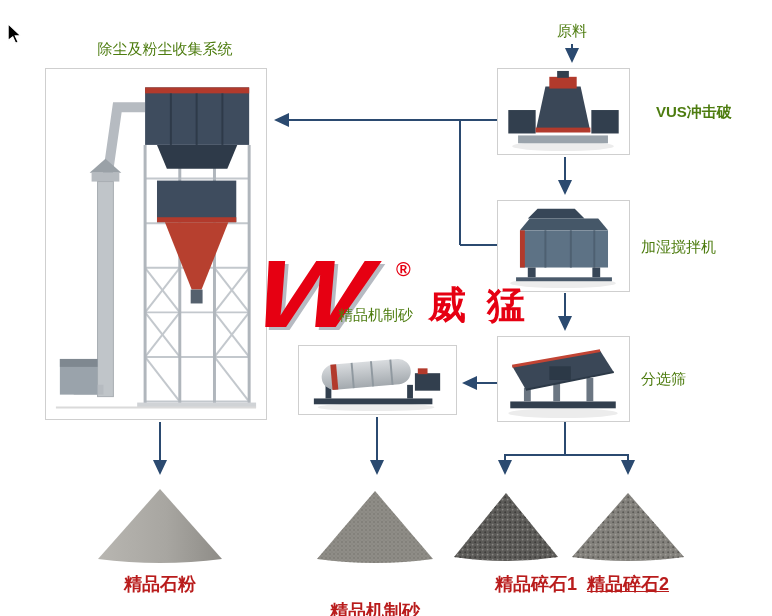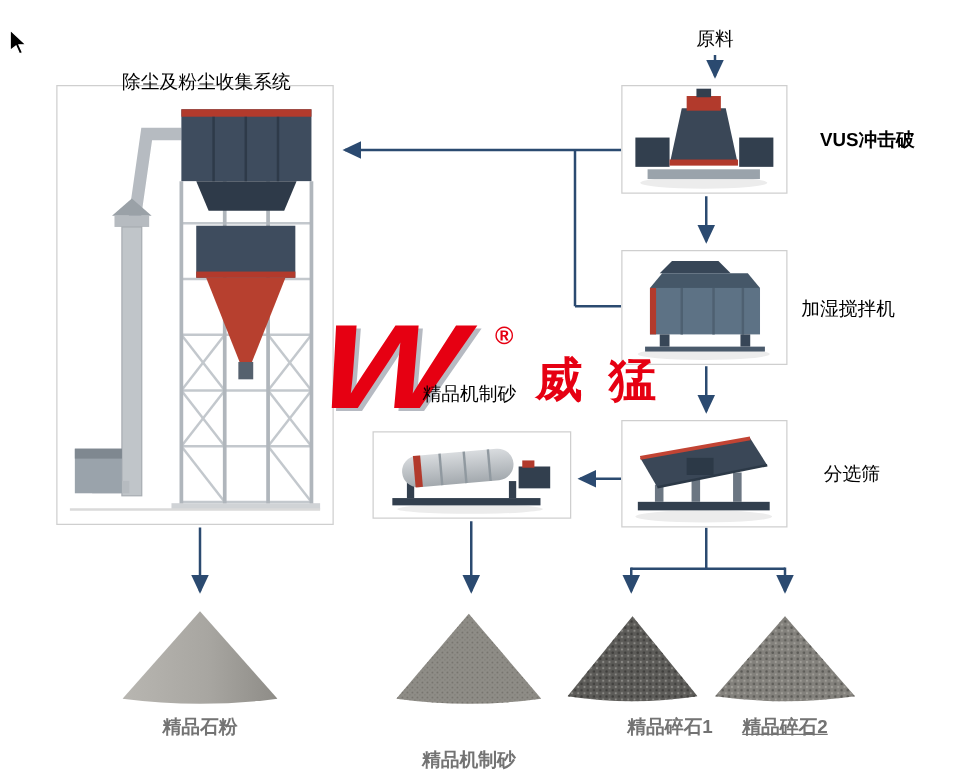--- a/index.html
+++ b/index.html
@@ -1,22 +1,22 @@
 <!DOCTYPE html>
 <html><head>
 <meta charset="utf-8">
 <style>
   html,body{margin:0;padding:0;background:#fff;}
   #stage{position:relative;width:772px;height:616px;background:#ffffff;overflow:hidden;
          font-family:"Liberation Sans",sans-serif;}
   .box{position:absolute;background:#fff;border:1px solid #cfcfcf;box-sizing:border-box;
        display:flex;align-items:center;justify-content:center;z-index:2;}
-  .lbl{position:absolute;font-size:15px;font-weight:500;color:#000000;white-space:nowrap;z-index:6;}
+  .lbl{position:absolute;font-size:15px;font-weight:500;color:#4d7c0f;white-space:nowrap;z-index:6;}
   .lbl.center{transform:translateX(-50%);}
-  .plabel{position:absolute;font-size:15px;font-weight:600;color:#737373;white-space:nowrap;
+  .plabel{position:absolute;font-size:18px;font-weight:600;color:#b91c1c;white-space:nowrap;
           transform:translateX(-50%);z-index:6;}
   #connectors{position:absolute;left:0;top:0;z-index:1;pointer-events:none;}
   .pile{position:absolute;z-index:3;}
   
   #wm{position:absolute;z-index:5;pointer-events:none;}
   #wm-w{position:absolute;left:262px;top:246px;font-size:96px;font-weight:bold;font-style:italic;
         color:#e60012;transform:scaleX(1.25) skewX(-6deg);transform-origin:left top;
         text-shadow:3px 3px 0 rgba(45,58,80,0.35);line-height:1;}
   #wm-reg{position:absolute;left:396px;top:258px;font-size:20px;font-weight:bold;color:#e60012;}
   #wm-c1{position:absolute;left:428px;top:286px;font-size:38px;font-weight:bold;color:#e60012;line-height:1;}
@@ -167,25 +167,25 @@
         <rect x="32" y="16" width="6" height="26" fill="#b23a2c"></rect>
         <line x1="54" y1="16" x2="54" y2="42" stroke="#9099a0" stroke-width="2"></line>
         <line x1="74" y1="16" x2="74" y2="42" stroke="#9099a0" stroke-width="2"></line>
         <line x1="94" y1="16" x2="94" y2="42" stroke="#9099a0" stroke-width="2"></line>
       </g>
       <rect x="118" y="28" width="26" height="18" fill="#323f4e"></rect>
       <rect x="121" y="23" width="10" height="6" fill="#b23a2c"></rect>
     </svg>
   </div>
 
-  <div class="lbl center" style="left:165px;top:40px;margin-top:16px;">除尘及粉尘收集系统</div>
+  <div class="lbl center" style="left:165px;top:40px;">除尘及粉尘收集系统</div>
   <div class="lbl center" style="left:572px;top:22px;">原料</div>
   <div class="lbl" style="left:656px;top:103px;font-weight:bold;">VUS冲击破</div>
   <div class="lbl" style="left:641px;top:238px;">加湿搅拌机</div>
-  <div class="lbl" style="left:641px;top:370px;margin-left:18px;">分选筛</div>
+  <div class="lbl" style="left:641px;top:370px;">分选筛</div>
   <div class="lbl" style="left:338px;top:306px;">精品机制砂</div>
 
   <div id="wm">
     <div id="wm-w">W</div>
     <div id="wm-reg">®</div>
     <div id="wm-c1">威</div>
     <div id="wm-c2">猛</div>
   </div>
 
   <svg class="pile" style="left:98px;top:487px;" width="124" height="80">

